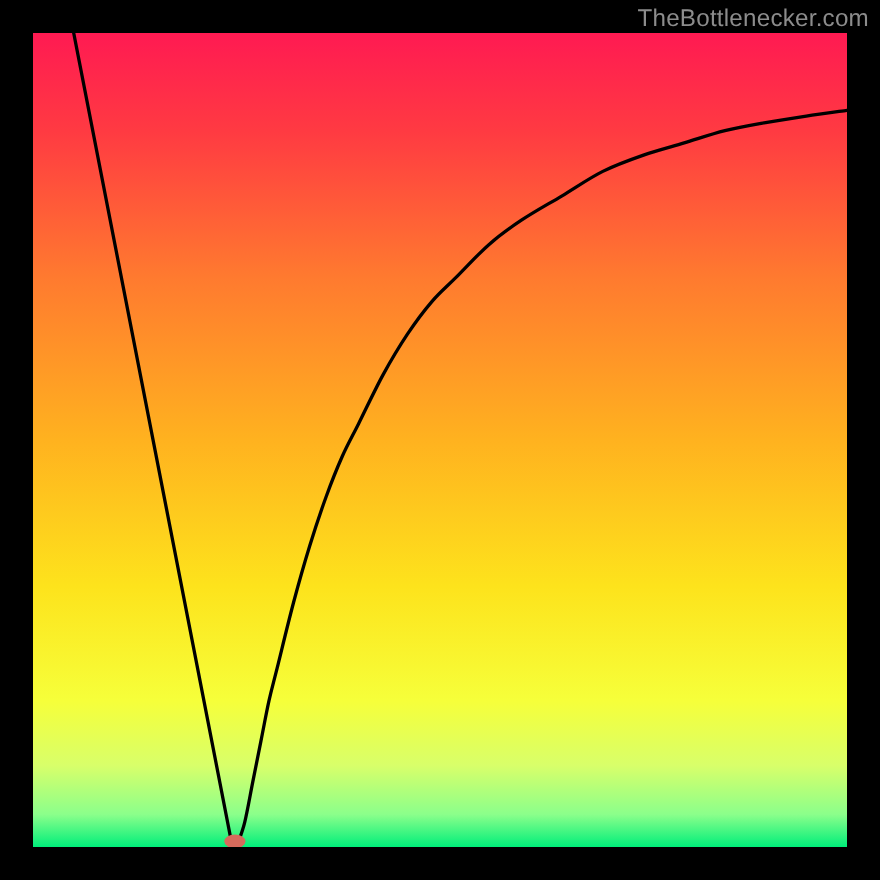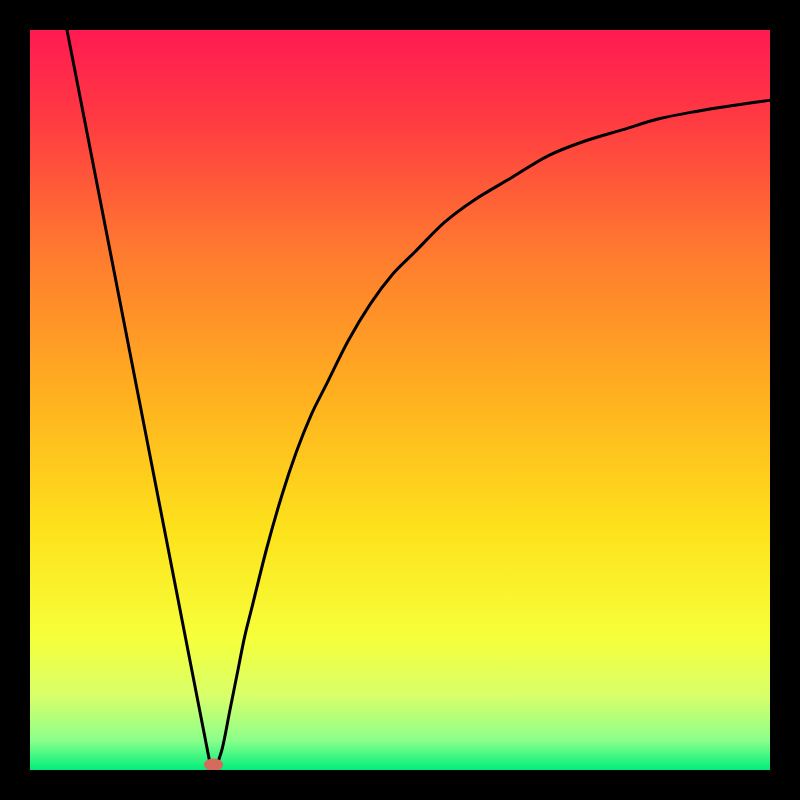--- a/index.html
+++ b/index.html
@@ -33,20 +33,21 @@
     background: transparent;
   }
   svg {
     display: block;
   }
 </style>
 </head>
 <body>
 
 <div class="canvas">
+  <div class="watermark">TheBottlenecker.com</div>
   <div class="plot-area">
     <svg id="chart-svg" width="740" height="740" viewBox="0 0 740 740" preserveAspectRatio="none">
         <defs>
           <linearGradient id="bg-grad" x1="0" y1="0" x2="0" y2="1">
             <stop offset="0%" stop-color="#FF1A52"></stop>
             <stop offset="12%" stop-color="#FF3A42"></stop>
             <stop offset="30%" stop-color="#FF7A2F"></stop>
             <stop offset="50%" stop-color="#FFB21F"></stop>
             <stop offset="68%" stop-color="#FDE31C"></stop>
             <stop offset="82%" stop-color="#F6FF3A"></stop>

